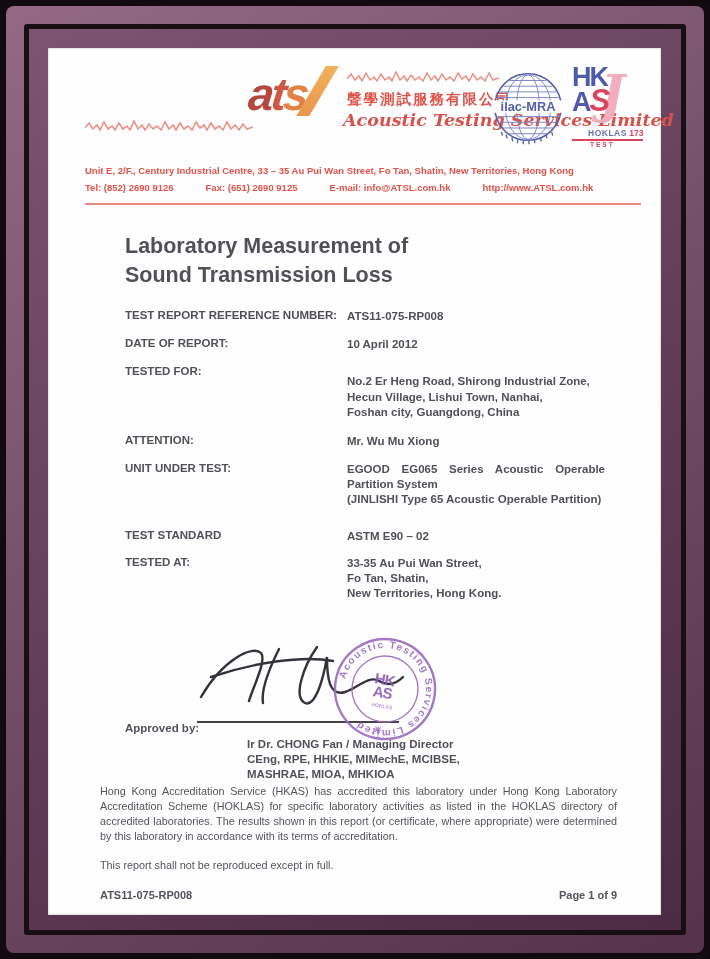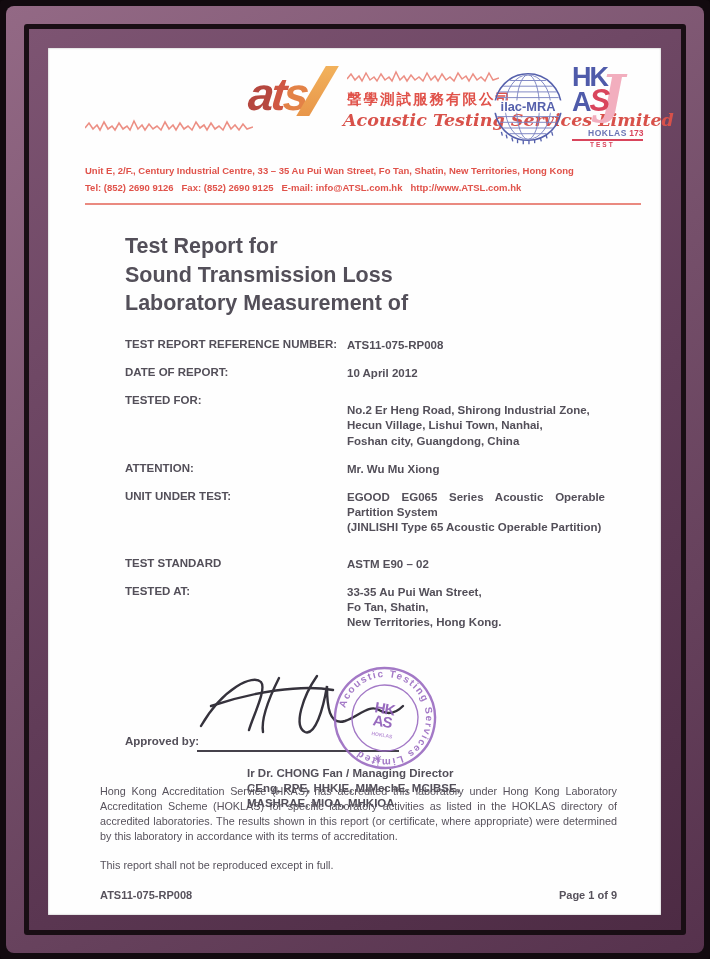--- a/index.html
+++ b/index.html
@@ -24,34 +24,34 @@
   .hkas{position:absolute;left:487px;top:2px;width:70px;text-align:left;}
   .hkas-letters{position:relative;color:#4f5baa;font-weight:900;font-size:27px;line-height:.82;letter-spacing:-2px;font-family:"Liberation Sans",sans-serif;}
   .hkas-j{position:absolute;left:28px;top:2px;color:#f2aebe;font-size:52px;font-weight:bold;font-family:"DejaVu Serif",serif;font-style:italic;line-height:1;z-index:0;}
   .hkas-row{position:relative;z-index:1;}
   .hkas-s{color:#d9455c;font-size:31px;font-style:italic;letter-spacing:0;}
   .hoklas-line{margin-top:14px;font-size:8.5px;font-weight:bold;border-bottom:2px solid #d9455c;display:inline-block;padding-bottom:1px;white-space:nowrap;padding-left:16px;}
   .hoklas-line .hb{color:#6a74b5;letter-spacing:.5px;}
   .hoklas-line .hr{color:#d9455c;}
   .hoklas-test{font-size:6.5px;color:#d9455c;letter-spacing:2px;margin-left:18px;font-weight:bold;}
   .addr{color:#e0524a;font-weight:bold;font-size:9.5px;line-height:1.8;white-space:nowrap;}
-  .addr2{display:flex;gap:8px;}
+  .addr2{display:flex;gap:32px;}
   .redline{border:none;border-top:2px solid #ea8a80;margin:7px 0 0 0;}
   
   .doc-title{margin:27px 0 0 40px;font-size:21.5px;font-weight:bold;color:#534f59;line-height:1.33;}
   .fields{margin:20px 0 8px 40px;font-size:11.5px;font-weight:bold;color:#534f59;}
   .frow{display:flex;margin-bottom:13px;}
   .frow .lab{width:222px;flex-shrink:0;}
   .frow .val{width:258px;line-height:1.3;}
   .just{text-align:justify;}
   .sub-addr{margin-top:9px;line-height:1.35;}
   .gap-lg{margin-top:22px;}
   
   .approval{position:relative;margin:40px 0 0 40px;height:132px;font-size:11.5px;font-weight:bold;color:#534f59;}
-  .approved-lab{position:absolute;left:0;top:65px;}
+  .approved-lab{position:absolute;left:0;top:81px;}
   .sig-svg{position:absolute;left:70px;top:-2px;}
   .sig-line{position:absolute;left:72px;top:80px;width:202px;border-top:2px solid #45414b;}
   .name-block{position:absolute;left:74px;top:96px;line-height:1.3;margin-left:48px;}
   .stamp{position:absolute;left:206px;top:-6px;transform:rotate(10deg);opacity:.9;}
   
   .footer{position:absolute;left:52px;right:44px;bottom:12px;color:#57525c;font-size:10.8px;line-height:1.4;}
   .accr{text-align:justify;font-weight:500;}
   .repro{margin-top:13px;font-weight:500;}
   .refrow{margin-top:15px;display:flex;justify-content:space-between;font-size:11px;font-weight:bold;color:#57525c;}
 </style>
@@ -120,30 +120,29 @@
         <div class="hkas-row"><span>A</span><span class="hkas-s">S</span></div>
       </div>
       <div class="hoklas-line"><span class="hb">HOKLAS</span> <span class="hr">173</span></div>
       <div class="hoklas-test">TEST</div>
     </div>
   </div>
 
   <div class="addr">Unit E, 2/F., Century Industrial Centre, 33 – 35 Au Pui Wan Street, Fo Tan, Shatin, New Territories, Hong Kong</div>
   <div class="addr addr2">
     <span>Tel: (852) 2690 9126</span>
-    <span>Fax: (852) 2690 9125</span>
+    <span>Fax: (651) 2690 9125</span>
     <span>E-mail: info@ATSL.com.hk</span>
     <span>http://www.ATSL.com.hk</span>
   </div>
   <hr class="redline">
 
   <div class="doc-title">
-    <div>Test Report for</div>
+    <div>Laboratory Measurement of</div>
     <div>Sound Transmission Loss</div>
-    <div>Laboratory Measurement of</div>
   </div>
 
   <div class="fields">
     <div class="frow">
       <div class="lab">TEST REPORT REFERENCE NUMBER:</div>
       <div class="val">ATS11-075-RP008</div>
     </div>
     <div class="frow">
       <div class="lab">DATE OF REPORT:</div>
       <div class="val">10 April 2012</div>

